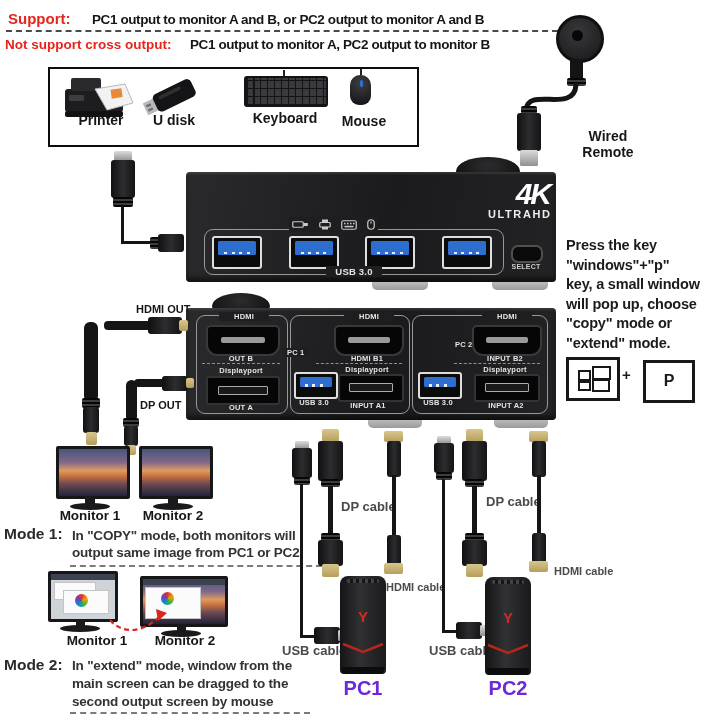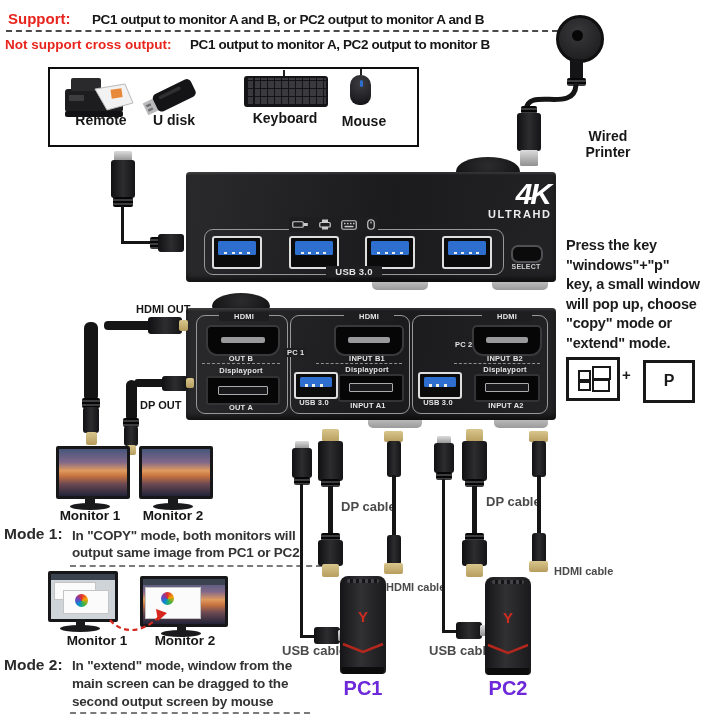--- a/index.html
+++ b/index.html
@@ -72,21 +72,21 @@
 
   <div class="abs perbox" style="left:48px;top:67px;width:367px;height:76px;">
     <svg class="abs" style="left:10px;top:5px;" width="78" height="48" viewBox="0 0 78 48">
       <rect x="5" y="15" width="58" height="23" rx="3" fill="#1d1d1f"></rect>
       <rect x="11" y="4" width="30" height="13" rx="2" fill="#2a2a2c"></rect>
       <polygon points="35,15 65,10 73,29 47,36" fill="#f2f2f2" stroke="#b9b9b9" stroke-width="1"></polygon>
       <rect x="51" y="15" width="11" height="9" fill="#e8893a" transform="rotate(-8 56 19)"></rect>
       <rect x="9" y="21" width="15" height="6" rx="1" fill="#3d3d40"></rect>
       <rect x="5" y="37" width="58" height="6" rx="2" fill="#121214"></rect>
     </svg>
-    <div class="abs perlabel" style="left:16px;top:43px;width:70px;">Remote</div>
+    <div class="abs perlabel" style="left:16px;top:43px;width:70px;">Printer</div>
 
     <svg class="abs" style="left:88px;top:8px;" width="64" height="42" viewBox="0 0 64 42">
       <g transform="rotate(-26 32 21)">
         <rect x="5" y="14" width="12" height="13" fill="#b9b9bb"></rect>
         <rect x="7" y="17" width="5" height="2.5" fill="#707072"></rect>
         <rect x="7" y="21.5" width="5" height="2.5" fill="#707072"></rect>
         <rect x="16" y="11" width="42" height="19" rx="4.5" fill="#141416"></rect>
         <rect x="22" y="14.5" width="24" height="3.5" rx="1.7" fill="#2f2f32"></rect>
       </g>
     </svg>
@@ -109,21 +109,21 @@
        background:radial-gradient(circle at 45% 35%,#39393c,#17171a);"></div>
   <div class="abs" style="left:572px;top:30px;width:11px;height:11px;border-radius:50%;background:#070708;"></div>
   <div class="abs" style="left:570px;top:59px;width:13px;height:20px;background:#141416;"></div>
   <div class="abs rings" style="left:567px;top:78px;width:19px;height:8px;"></div>
   <svg class="abs" style="left:514px;top:80px;" width="70" height="50" viewBox="0 0 70 50">
     <path d="M62,5 C60,34 14,6 12,30" fill="none" stroke="#151516" stroke-width="5" stroke-linecap="round"></path>
   </svg>
   <div class="abs rings" style="left:521px;top:106px;width:16px;height:8px;"></div>
   <div class="abs conn-body" style="left:517px;top:113px;width:24px;height:38px;"></div>
   <div class="abs silver" style="left:520px;top:150px;width:18px;height:16px;"></div>
-  <div class="abs mlabel" style="left:572px;top:128px;width:72px;white-space:normal;line-height:16px;font-size:14px;">Wired Printer</div>
+  <div class="abs mlabel" style="left:572px;top:128px;width:72px;white-space:normal;line-height:16px;font-size:14px;">Wired Remote</div>
 
   <div class="abs knob" style="left:456px;top:157px;width:64px;height:28px;"></div>
   <div class="abs foot" style="left:372px;top:272px;width:56px;height:18px;"></div>
   <div class="abs foot" style="left:492px;top:272px;width:56px;height:18px;"></div>
   <div class="abs device" style="left:186px;top:172px;width:370px;height:110px;"></div>
   <div class="abs logo4k" style="left:488px;top:181px;width:62px;">4K</div>
   <div class="abs logouhd" style="left:488px;top:208px;width:62px;">ULTRAHD</div>
 
   <div class="abs outline" style="left:204px;top:229px;width:298px;height:44px;"></div>
   <div class="abs onbg" style="left:289px;top:217px;height:15px;display:flex;gap:10px;align-items:center;">
@@ -197,21 +197,21 @@
   <div class="abs plabel" style="left:211px;top:354px;width:60px;">OUT B</div>
   <div class="abs" style="left:202px;top:363px;width:78px;border-top:1px dashed #8f8f91;"></div>
   <div class="abs plabel" style="left:206px;top:366px;width:70px;">Displayport</div>
   <div class="abs dp-port" style="left:206px;top:376px;width:70px;height:25px;"></div>
   <div class="abs plabel" style="left:211px;top:403px;width:60px;">OUT A</div>
 
   <div class="abs outline" style="left:290px;top:315px;width:118px;height:97px;"></div>
   <div class="abs plabel onbg" style="left:284px;top:348px;text-align:center;">PC 1</div>
   <div class="abs plabel onbg" style="left:344px;top:312px;width:44px;">HDMI</div>
   <div class="abs hdmi-port" style="left:334px;top:325px;width:66px;height:27px;"></div>
-  <div class="abs plabel" style="left:336px;top:354px;width:62px;">INPUT B1</div>
+  <div class="abs plabel" style="left:336px;top:354px;width:62px;">HDMI B1</div>
   <div class="abs" style="left:316px;top:363px;width:86px;border-top:1px dashed #8f8f91;"></div>
   <div class="abs plabel" style="left:334px;top:365px;width:66px;">Displayport</div>
   <div class="abs usb-port" style="left:294px;top:372px;width:40px;height:23px;"></div>
   <div class="abs plabel" style="left:292px;top:398px;width:44px;">USB 3.0</div>
   <div class="abs dp-port" style="left:338px;top:374px;width:62px;height:24px;"></div>
   <div class="abs plabel" style="left:338px;top:401px;width:60px;">INPUT A1</div>
 
   <div class="abs outline" style="left:412px;top:315px;width:134px;height:97px;"></div>
   <div class="abs plabel onbg" style="left:408px;top:340px;margin-left:44px;">PC 2</div>
   <div class="abs plabel onbg" style="left:482px;top:312px;width:44px;">HDMI</div>

